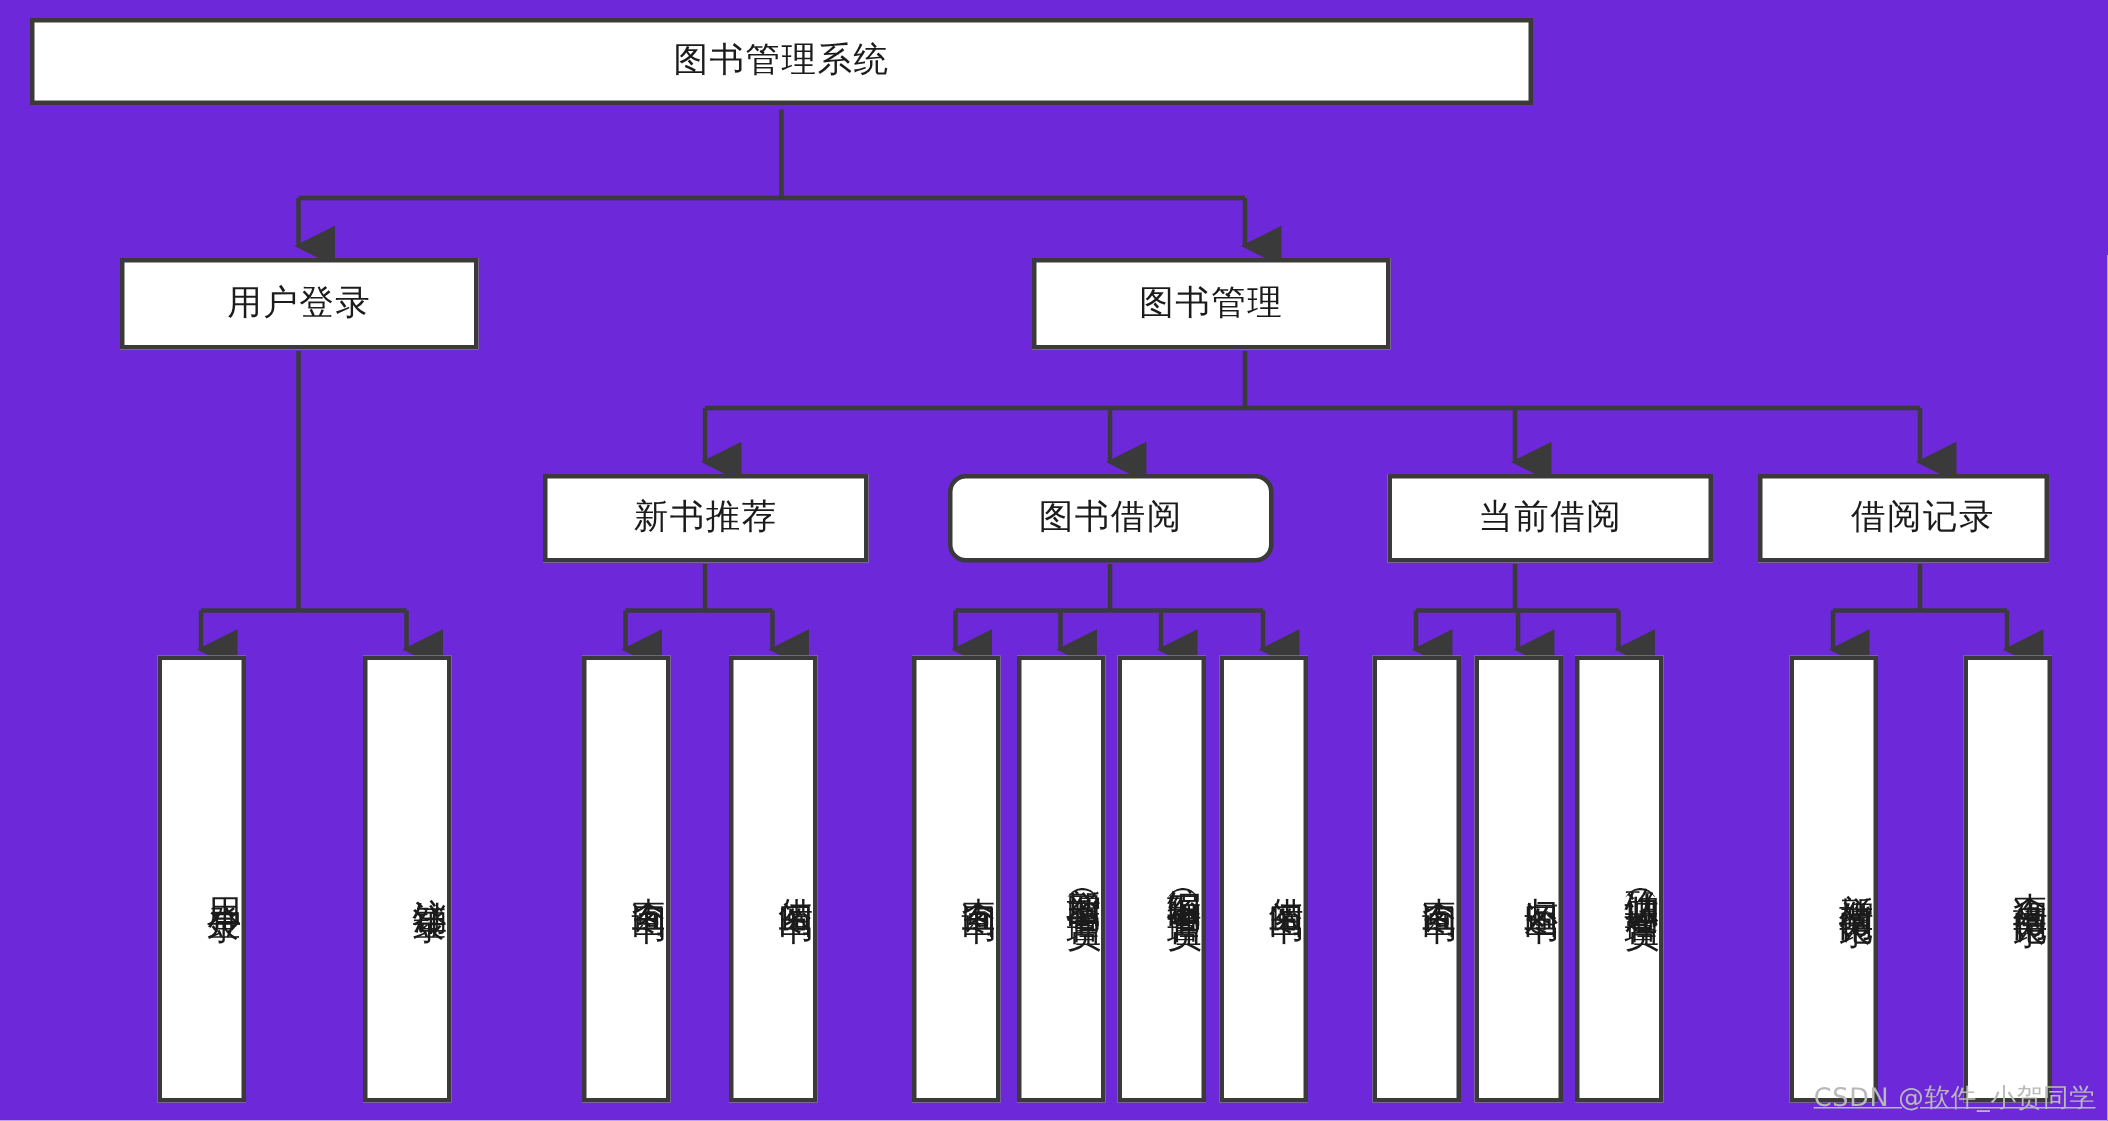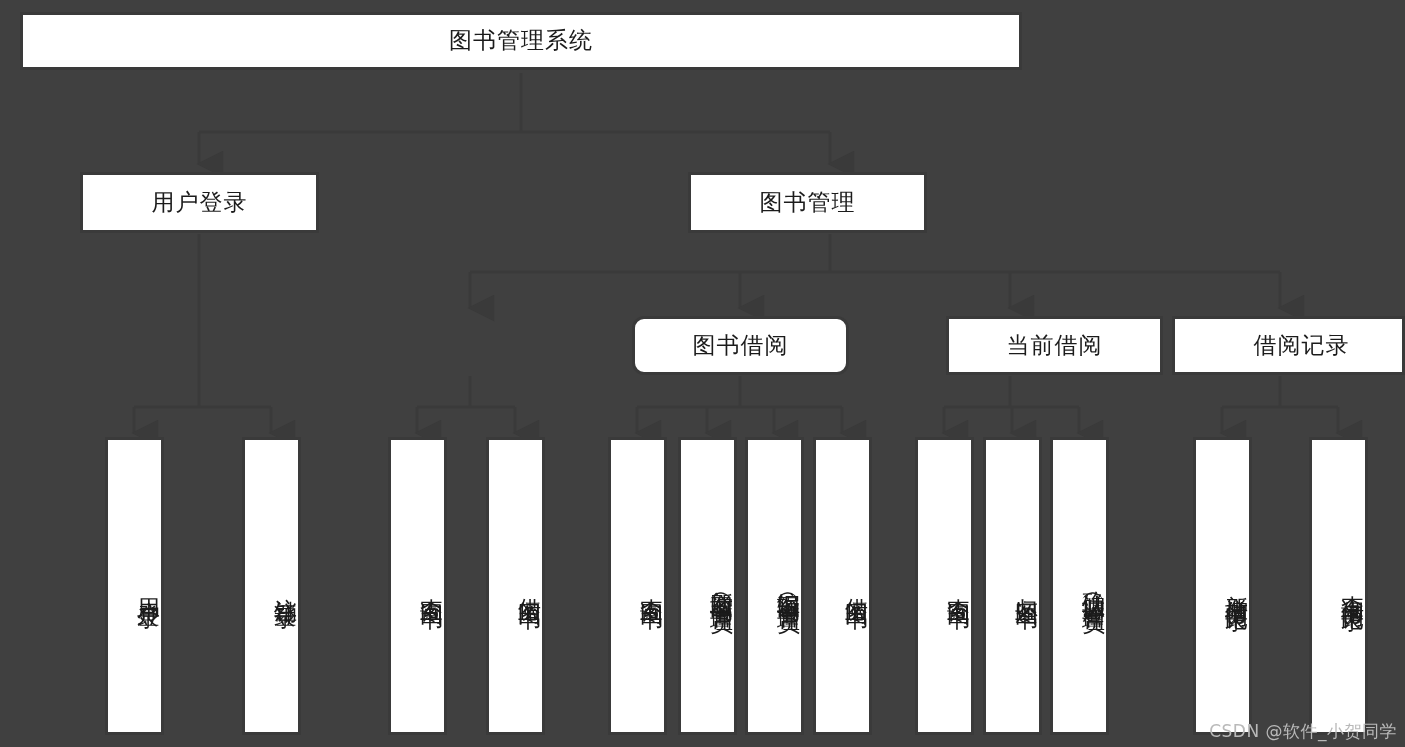--- a/index.html
+++ b/index.html
@@ -7,21 +7,21 @@
     padding: 0;
     background: #ffffff;
   }
   body {
     font-family: "DejaVu Sans", "Liberation Sans", sans-serif;
   }
   #canvas {
     position: relative;
     width: 1405px;
     height: 747px;
-    background: #404040;
+    background: #6d28d9;
     overflow: hidden;
   }
   svg.edges {
     position: absolute;
     left: 0;
     top: 0;
     width: 1405px;
     height: 747px;
     pointer-events: none;
   }
@@ -56,20 +56,21 @@
     display: block;
   }
   .watermark {
     position: absolute;
     right: 8px;
     bottom: 4px;
     font-size: 17px;
     color: #b9b9b9;
     letter-spacing: 0.5px;
     white-space: nowrap;
+    text-decoration: underline;
   }
 </style>
 </head>
 <body>
 
 <div id="canvas">
 
   <svg class="edges" viewBox="0 0 1405 747" xmlns="http://www.w3.org/2000/svg">
     <defs>
       <marker id="arrow" viewBox="0 0 10 10" refX="5" refY="9" markerWidth="9" markerHeight="13" orient="auto-start-reverse">
@@ -121,23 +122,24 @@
       <path d="M 1222 407 L 1222 433" marker-end="url(#arrow)"></path>
       <path d="M 1338 407 L 1338 433" marker-end="url(#arrow)"></path>
     </g>
   </svg>
 
   <div class="node horiz" style="left:20px; top:12px; width:1002px; height:58px;">图书管理系统</div>
 
   <div class="node horiz" style="left:80px; top:172px; width:239px; height:61px;">用户登录</div>
   <div class="node horiz" style="left:688px; top:172px; width:239px; height:61px;">图书管理</div>
 
+  <div class="node horiz" style="left:362px; top:316px; width:217px; height:59px;">新书推荐</div>
   <div class="node horiz" style="left:632px; top:316px; width:217px; height:59px;border-radius:12px;">图书借阅</div>
-  <div class="node horiz" style="left:946px; top:316px; width:217px; height:59px;">当前借阅</div>
-  <div class="node horiz" style="left:1172px; top:316px; width:233px; height:59px;padding-left:26px;">借阅记录</div>
+  <div class="node horiz" style="left:925px; top:316px; width:217px; height:59px;">当前借阅</div>
+  <div class="node horiz" style="left:1172px; top:316px; width:194px; height:59px;padding-left:26px;">借阅记录</div>
 
   <div class="node vert" style="left:105px; top:437px; width:59px; height:298px;">
     <span class="vtext">用户登录</span>
   </div>
   <div class="node vert" style="left:242px; top:437px; width:59px; height:298px;">
     <span class="vtext">注销登录</span>
   </div>
 
   <div class="node vert" style="left:388px; top:437px; width:59px; height:298px;">
     <span class="vtext">查询图书</span>

